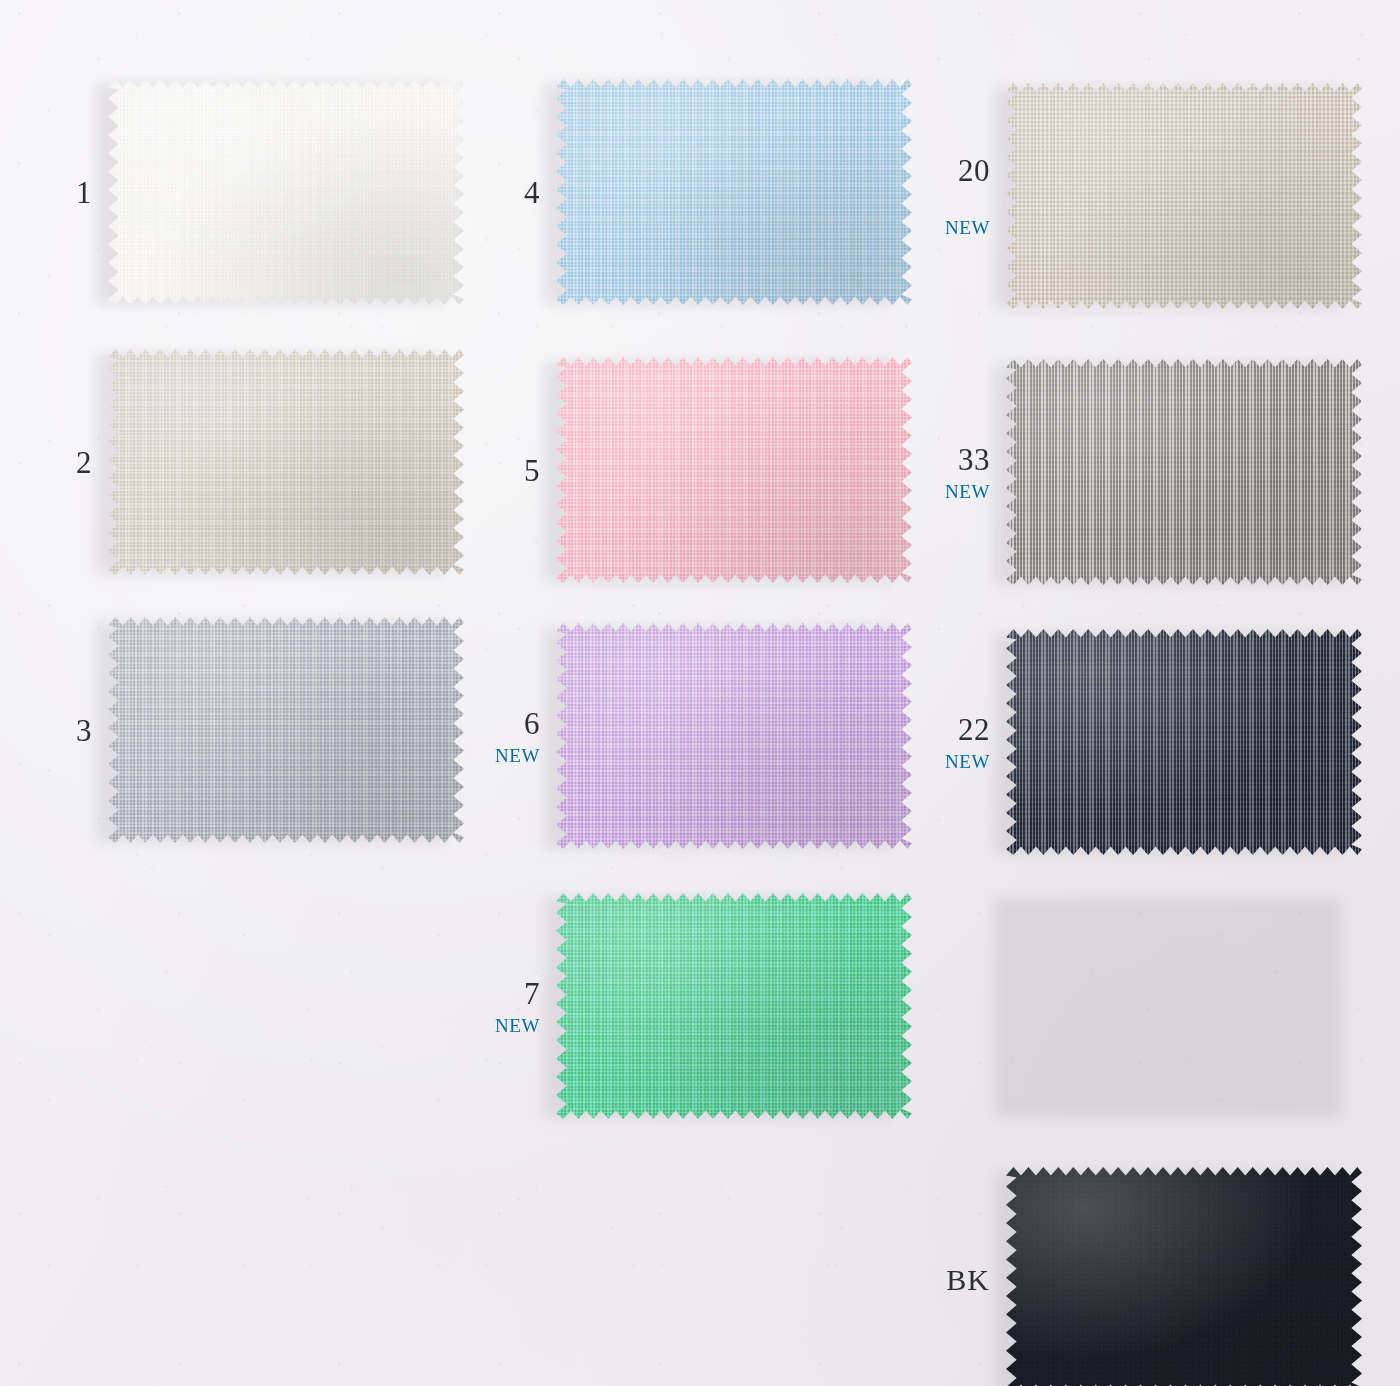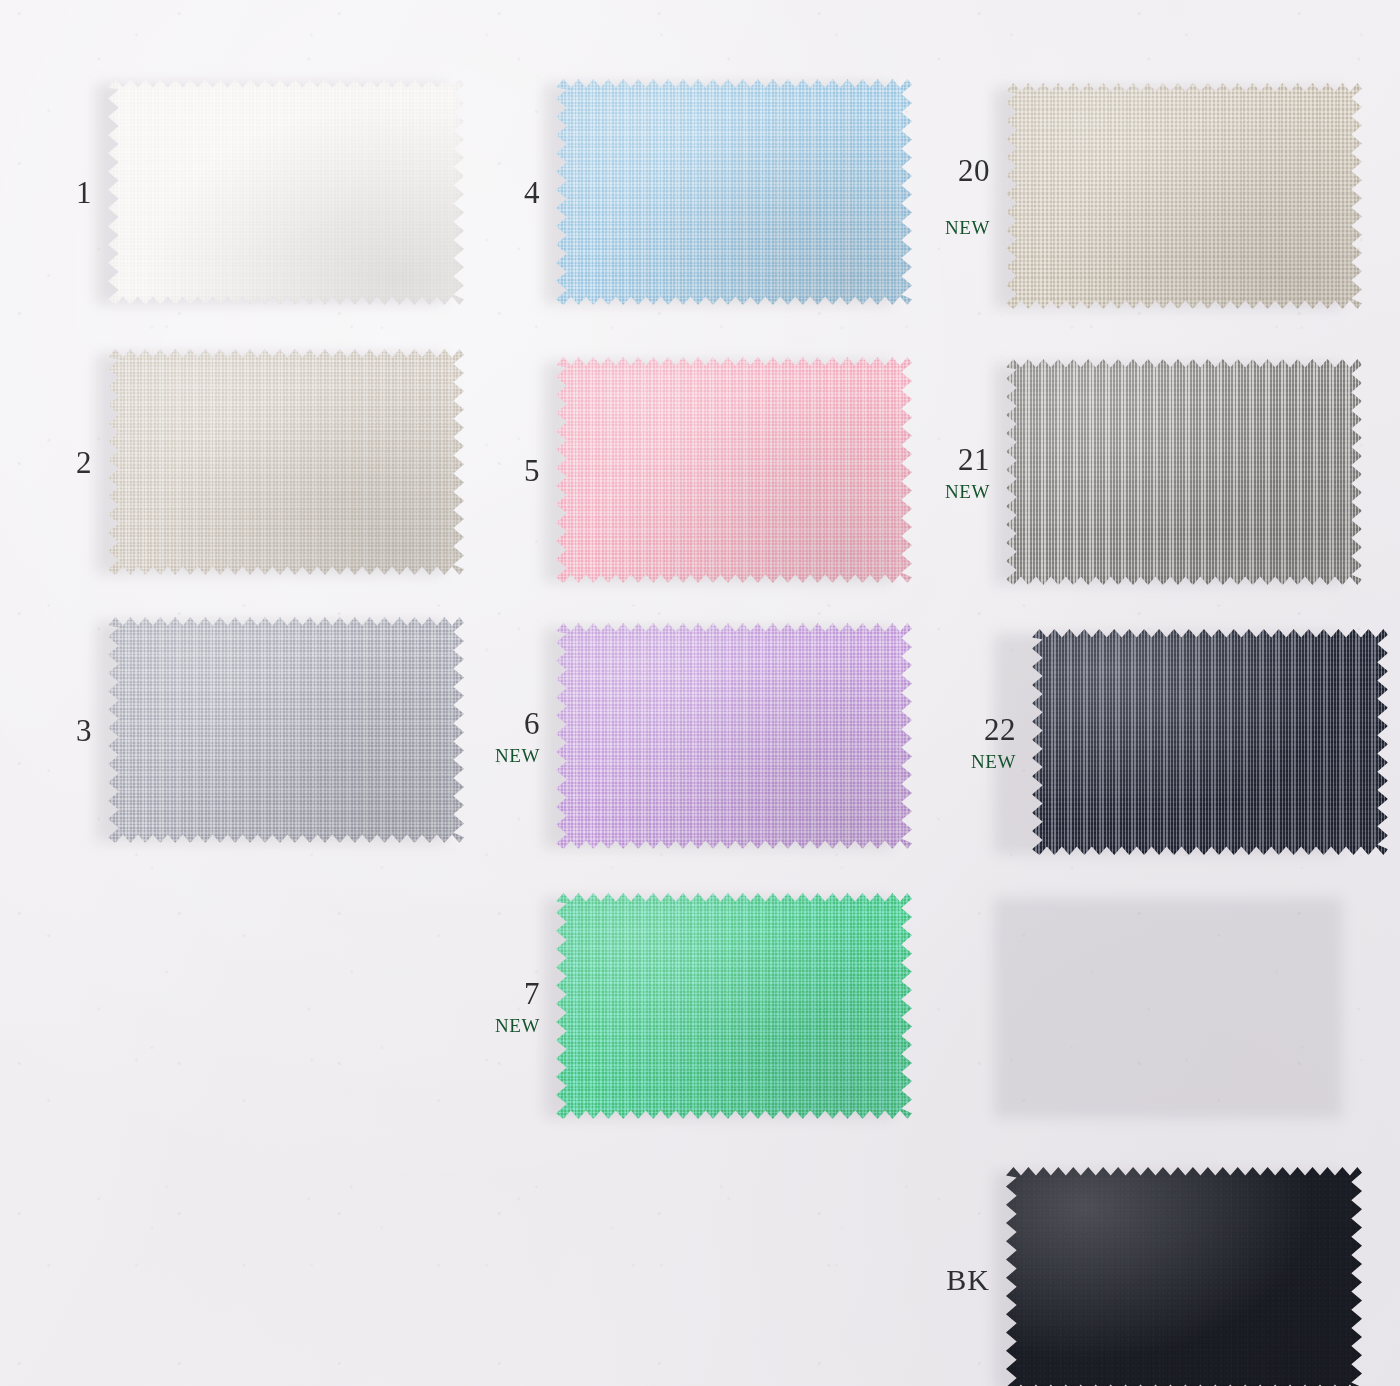--- a/index.html
+++ b/index.html
@@ -40,21 +40,21 @@
     width:96px;text-align:right;padding-right:16px;
     display:flex;flex-direction:column;align-items:flex-end;justify-content:center;
     line-height:1;
   }
   .code{
     font-size:31px;color:#2e2e33;letter-spacing:.5px;
     font-family:"Liberation Serif", serif;
   }
   .code.alpha{font-size:30px;letter-spacing:1px;}
   .new-tag{
-    font-size:19px;color:#14532d;margin-top:7px;letter-spacing:.6px;
+    font-size:19px;color:#0369a1;margin-top:7px;letter-spacing:.6px;
     font-family:"Liberation Serif", serif;
   }
 
   
   .chip{
     position:relative;
     width:356px;height:228px;
     -webkit-clip-path:polygon(
       0% 4.2%, 2.1% 0.4%, 4.2% 4.2%, 6.3% 0.4%, 8.4% 4.2%, 10.5% 0.4%, 12.6% 4.2%,
       14.7% 0.4%, 16.8% 4.2%, 18.9% 0.4%, 21.0% 4.2%, 23.1% 0.4%, 25.2% 4.2%,
@@ -271,34 +271,34 @@
         <div class="base" style="background: rgb(222, 213, 199);"></div>
         <div class="weave"></div>
         <div class="nub"></div>
         <div class="shade"></div>
         <div class="edge-shadow"></div>
       </div>
     </div>
     <div class="chip-shadow" style="left: 994px; top: 364px; width: 348px; height: 220px;"></div>
     <div class="cell" style="left: 898px; top: 358px; height: 228px;">
       <div class="label-block" style="width: 92px;">
-        <div class="code">21</div>
+        <div class="code">33</div>
         <div class="new-tag">NEW</div>
       </div>
       <div class="chip heather" style="width: 356px; height: 228px;">
         <div class="base" style="background: rgb(185, 182, 180);"></div>
         <div class="weave"></div>
         <div class="nub"></div>
         <div class="shade"></div>
         <div class="edge-shadow"></div>
       </div>
     </div>
     <div class="chip-shadow" style="left: 994px; top: 634px; width: 348px; height: 220px;"></div>
     <div class="cell" style="left: 898px; top: 628px; height: 228px;">
-      <div class="label-block" style="width: 92px; padding-left: 26px;">
+      <div class="label-block" style="width: 92px;">
         <div class="code">22</div>
         <div class="new-tag">NEW</div>
       </div>
       <div class="chip heather" style="width: 356px; height: 228px;">
         <div class="base" style="background: rgb(47, 52, 71);"></div>
         <div class="weave"></div>
         <div class="nub"></div>
         <div class="shade"></div>
         <div class="edge-shadow"></div>
       </div>

